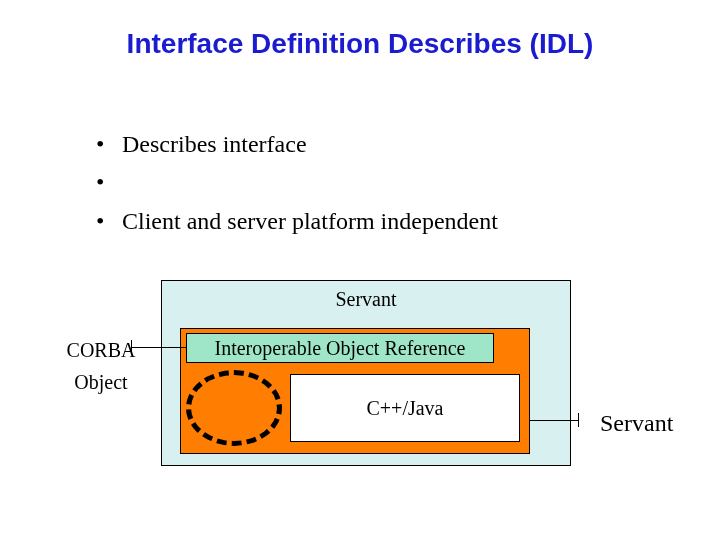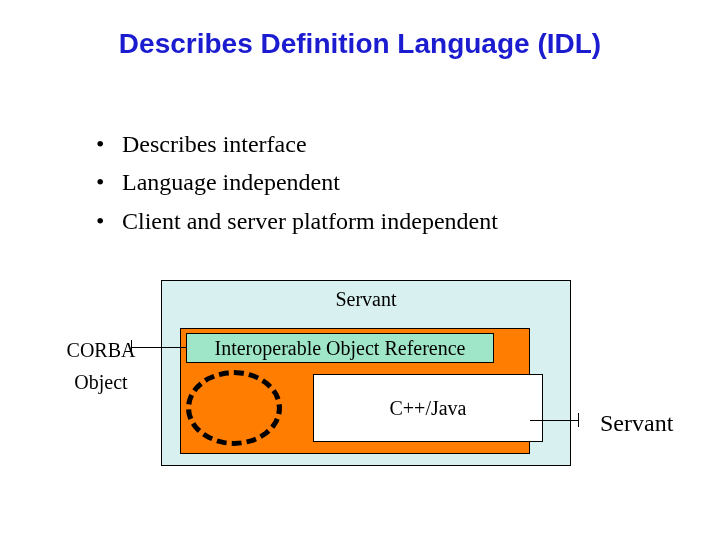--- a/index.html
+++ b/index.html
@@ -94,21 +94,20 @@
     height: 68px;
     background: #fff;
     border: 1px solid #000;
     box-sizing: border-box;
     display: flex;
     align-items: center;
     justify-content: center;
     text-align: center;
     font-size: 20px;
     line-height: 1.15;
-    margin-left: 23px;
   }
   
   .dashed-ellipse {
     position: absolute;
     left: 186px;
     top: 370px;
     width: 96px;
     height: 76px;
     border: 5px dashed #000;
     border-radius: 50%;
@@ -164,30 +163,29 @@
     width: 0;
     height: 14px;
     border-left: 1px solid #000;
   }
 </style>
 </head>
 <body>
 
 <div class="slide">
 
-  <div class="title">Describes Definition Language (IDL)</div>
+  <div class="title">Interface Definition Describes (IDL)</div>
 
   <div class="bullets">
     <div class="row">
       <span class="dot">•</span>
       <span>Describes interface</span>
     </div>
     <div class="row">
       <span class="dot">•</span>
-      <span>Language independent</span>
     </div>
     <div class="row">
       <span class="dot">•</span>
       <span>Client and server platform independent</span>
     </div>
   </div>
 
   <div class="server-box"></div>
   <div class="server-label">Servant</div>
 

